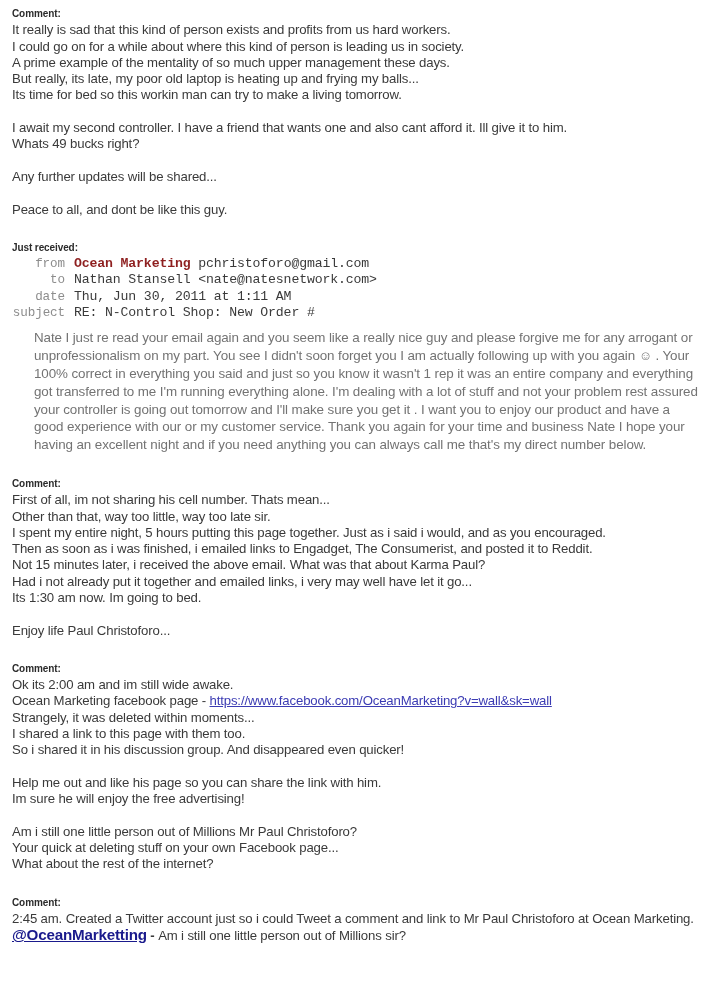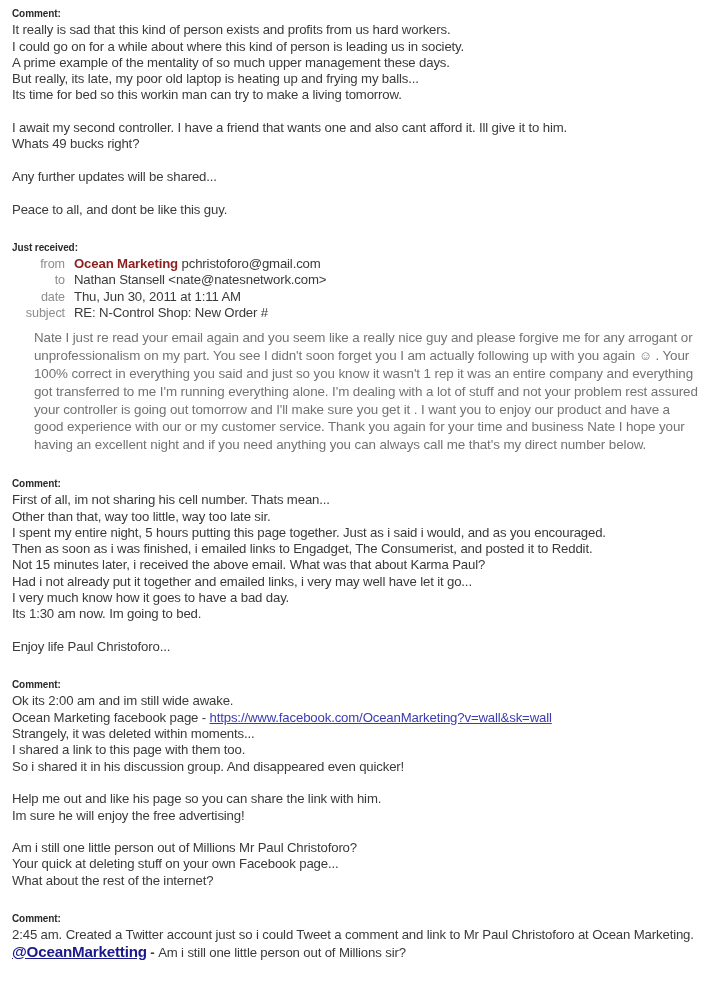--- a/index.html
+++ b/index.html
@@ -41,20 +41,21 @@
     letter-spacing: -0.15px;
   }
   .spacer { height: 16.3px; }
   .spacer-sm { height: 8px; }
   .gap-lg { height: 22px; }
 
   
   .mail-head {
     margin: 0;
     padding: 0;
+    font-family: Liberation Mono, monospace;
   }
   .mail-row {
     display: flex;
     align-items: baseline;
     line-height: 16.3px;
     font-size: 13.2px;
   }
   .mail-label {
     width: 62px;
     min-width: 62px;
@@ -160,21 +161,20 @@
   <div class="gap-lg"></div>
 
   <div class="block">
     <div class="heading">Comment:</div>
     <div class="line">First of all, im not sharing his cell number. Thats mean...</div>
     <div class="line">Other than that, way too little, way too late sir.</div>
     <div class="line">I spent my entire night, 5 hours putting this page together. Just as i said i would, and as you encouraged.</div>
     <div class="line">Then as soon as i was finished, i emailed links to Engadget, The Consumerist, and posted it to Reddit.</div>
     <div class="line">Not 15 minutes later, i received the above email. What was that about Karma Paul?</div>
     <div class="line">Had i not already put it together and emailed links, i very may well have let it go...</div>
-    <div class="line">I very much know how it goes to have a bad day.</div>
     <div class="line">Its 1:30 am now. Im going to bed.</div>
 
     <div class="spacer"></div>
 
     <div class="line">Enjoy life Paul Christoforo...</div>
   </div>
 
   <div class="gap-lg"></div>
 
   <div class="block">

